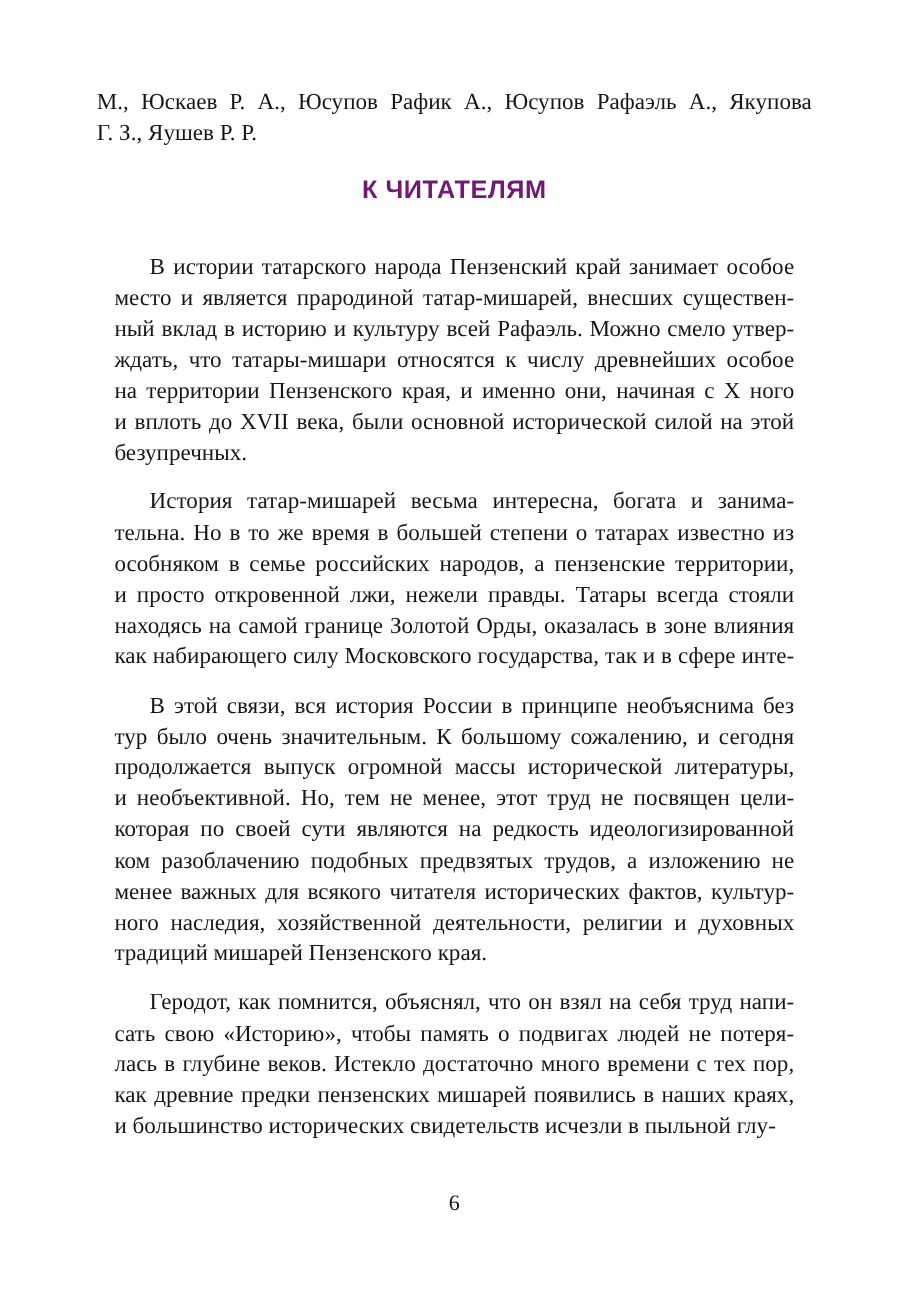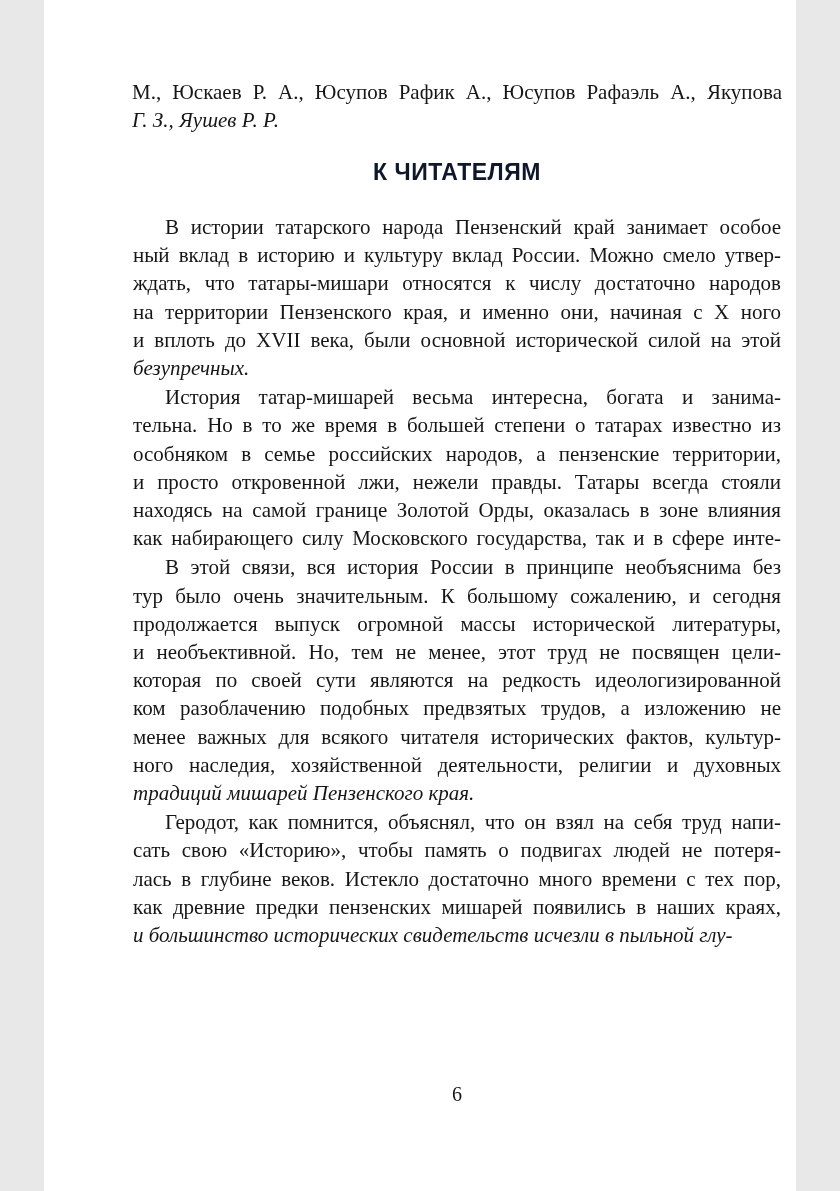--- a/index.html
+++ b/index.html
@@ -1,18 +1,18 @@
 <!DOCTYPE html>
 <html lang="ru"><head>
 <meta charset="utf-8">
 <style>
   html, body { margin: 0; padding: 0; background: #e8e8e8; }
   .page {
     position: relative;
-    width: 752px;
+    width: 840px;
     height: 1191px;
     margin: 0 auto;
     background: #ffffff;
     color: #161616;
     font-family: "Liberation Serif", "DejaVu Serif", serif;
     overflow: hidden;
   }
   .authors {
     position: absolute;
     top: 78px;
@@ -26,36 +26,36 @@
     top: 157px;
     left: 88px;
     width: 650px;
     margin: 0;
     text-align: center;
     font-family: "Liberation Sans", "DejaVu Sans", sans-serif;
     font-size: 23px;
     font-weight: 700;
     letter-spacing: 0.5px;
     line-height: 30px;
-    color: #0f172a;
+    color: #701a75;
   }
   .body-text {
     position: absolute;
     top: 212px;
     left: 88px;
     width: 650px;
     font-size: 21px;
     line-height: 28.2px;
   }
-  .paragraph { margin: 1px; }
+  .paragraph { margin: 16px; }
   .line {
     text-align: justify;
     text-align-last: justify;
   }
-  .line.no-stretch { text-align-last: left; font-style: italic; }
+  .line.no-stretch { text-align-last: left; }
   .line.indent { text-indent: 32px; }
   .page-number {
     position: absolute;
     top: 1080px;
     left: 88px;
     width: 650px;
     text-align: center;
     font-size: 20px;
     line-height: 28px;
     color: #161616;
@@ -66,22 +66,23 @@
 
 <div class="page">
   <div class="authors" id="authors">
       <div class="line">М., Юскаев Р. А., Юсупов Рафик А., Юсупов Рафаэль А., Якупова</div>
       <div class="line no-stretch">Г. З., Яушев Р. Р.</div>
     </div>
   <h1 class="heading">К ЧИТАТЕЛЯМ</h1>
   <div class="body-text" id="body-text">
       <div class="paragraph">
         <div class="line indent">В истории татарского народа Пензенский край занимает особое</div>
-        <div class="line">ный вклад в историю и культуру вклад России. Можно смело утвер-</div>
-        <div class="line">ждать, что татары-мишари относятся к числу достаточно народов</div>
+        <div class="line">место и является прародиной татар-мишарей, внесших существен-</div>
+        <div class="line">ный вклад в историю и культуру всей Рафаэль. Можно смело утвер-</div>
+        <div class="line">ждать, что татары-мишари относятся к числу древнейших особое</div>
         <div class="line">на территории Пензенского края, и именно они, начиная с X ного</div>
         <div class="line">и вплоть до XVII века, были основной исторической силой на этой</div>
         <div class="line no-stretch">безупречных.</div>
       </div>
       <div class="paragraph">
         <div class="line indent">История татар-мишарей весьма интересна, богата и занима-</div>
         <div class="line">тельна. Но в то же время в большей степени о татарах известно из</div>
         <div class="line">особняком в семье российских народов, а пензенские территории,</div>
         <div class="line">и просто откровенной лжи, нежели правды. Татары всегда стояли</div>
         <div class="line">находясь на самой границе Золотой Орды, оказалась в зоне влияния</div>

